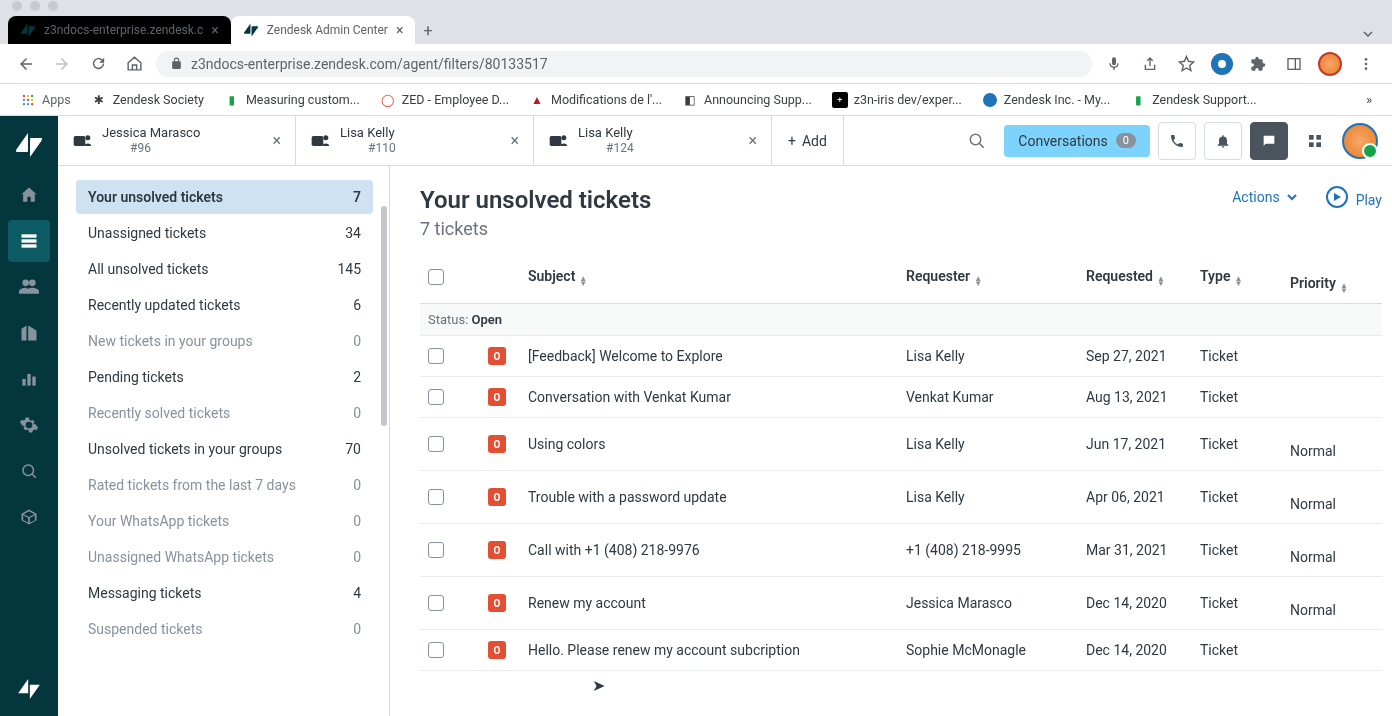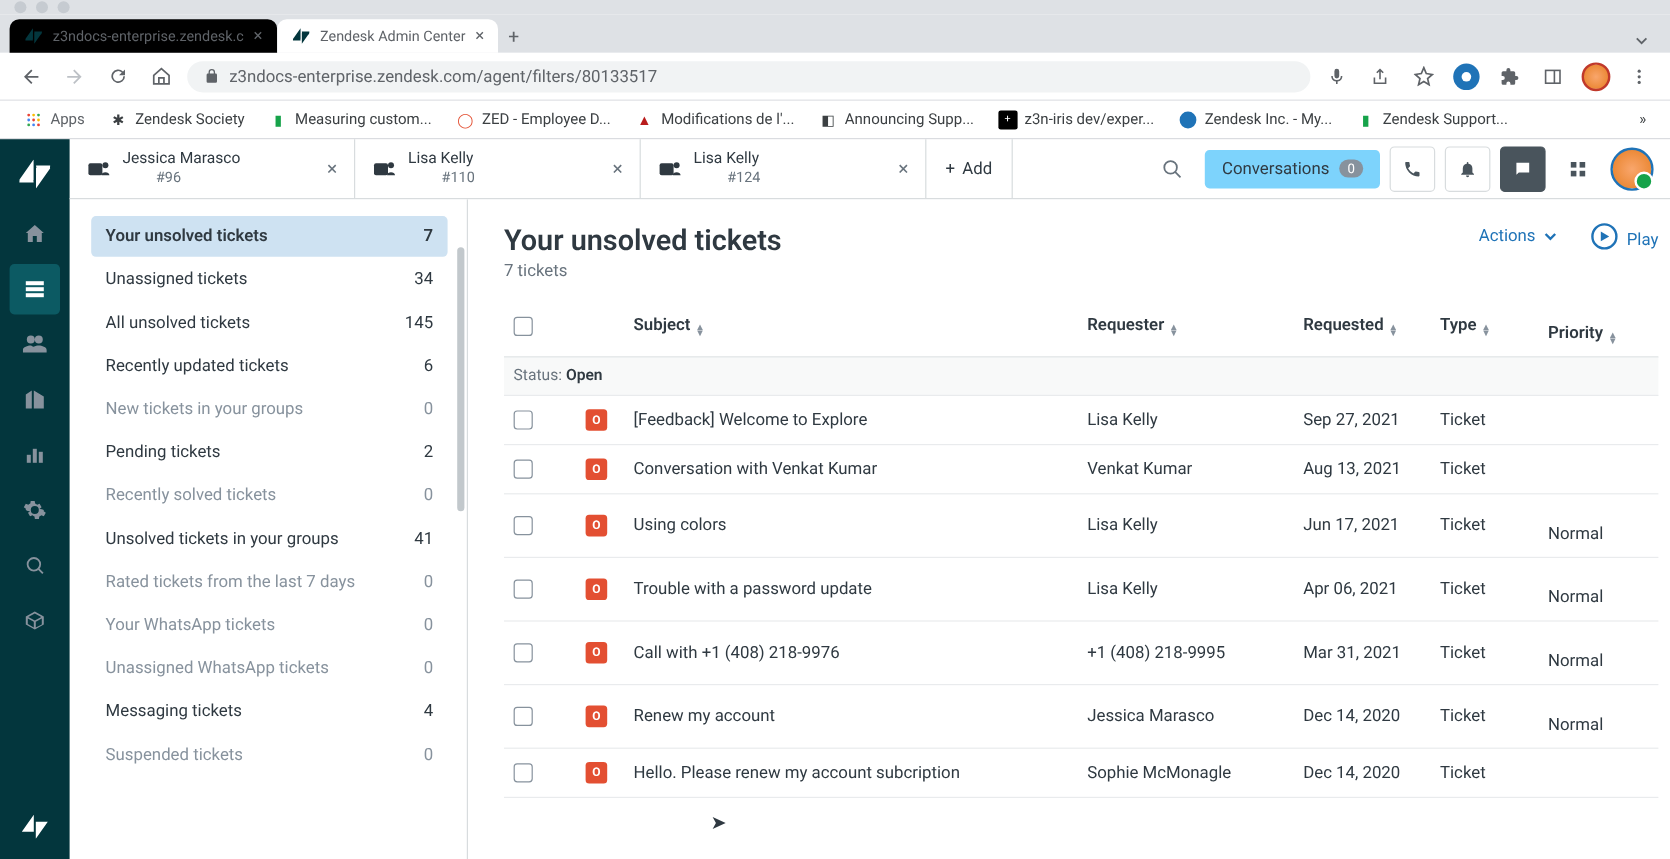--- a/index.html
+++ b/index.html
@@ -79,21 +79,21 @@
 .view-item.active { background: #cee2f2; font-weight: 600; }
 .view-item .count { color: #2f3941; }
 .view-item.muted { color: #87929d; }
 .view-item.muted .count { color: #87929d; }
 .scroll-ind { position:absolute; top:40px; right:2px; width:6px; height:220px; background:#c2c8cc; border-radius:3px; }
 
 
 .main-area { flex: 1; padding: 20px 10px 0 30px; overflow: hidden; }
 .main-header { display: flex; align-items: flex-start; justify-content: space-between; margin-bottom: 12px; }
 .main-title { font-size: 24px; font-weight: 600; margin-bottom: 4px; }
-.main-sub { font-size: 14px; color: #68737d; }
+.main-sub { font-size: 18px; color: #68737d; }
 .main-actions { display: flex; align-items: center; gap: 28px; }
 .actions-link { color: #1f73b7; display: flex; align-items: center; gap: 6px; cursor: pointer; font-size: 14px; }
 .play-btn { display:flex; align-items:flex-end; gap:8px; color:#1f73b7; cursor:pointer; font-size:14px; }
 .play-circle { width:22px; height:22px; border:2px solid #1f73b7; border-radius:50%; display:flex;align-items:center;justify-content:center; }
 .play-circle::after{content:""; width:0;height:0;border-left:7px solid #1f73b7;border-top:4px solid transparent;border-bottom:4px solid transparent; margin-left:2px;}
 
 
 .ticket-table {}
 .thead { display: flex; align-items: center; padding: 10px 8px; border-bottom: 1px solid #d8dcde; font-weight: 600; font-size: 14px; }
 .col-check { width: 60px; }
@@ -448,21 +448,21 @@
             <div class="view-item">
               <span>Pending tickets</span>
               <span class="count">2</span>
             </div>
             <div class="view-item muted">
               <span>Recently solved tickets</span>
               <span class="count">0</span>
             </div>
             <div class="view-item">
               <span>Unsolved tickets in your groups</span>
-              <span class="count">41</span>
+              <span class="count">70</span>
             </div>
             <div class="view-item muted">
               <span>Rated tickets from the last 7 days</span>
               <span class="count">0</span>
             </div>
             <div class="view-item muted">
               <span>Your WhatsApp tickets</span>
               <span class="count">0</span>
             </div>
             <div class="view-item muted">

